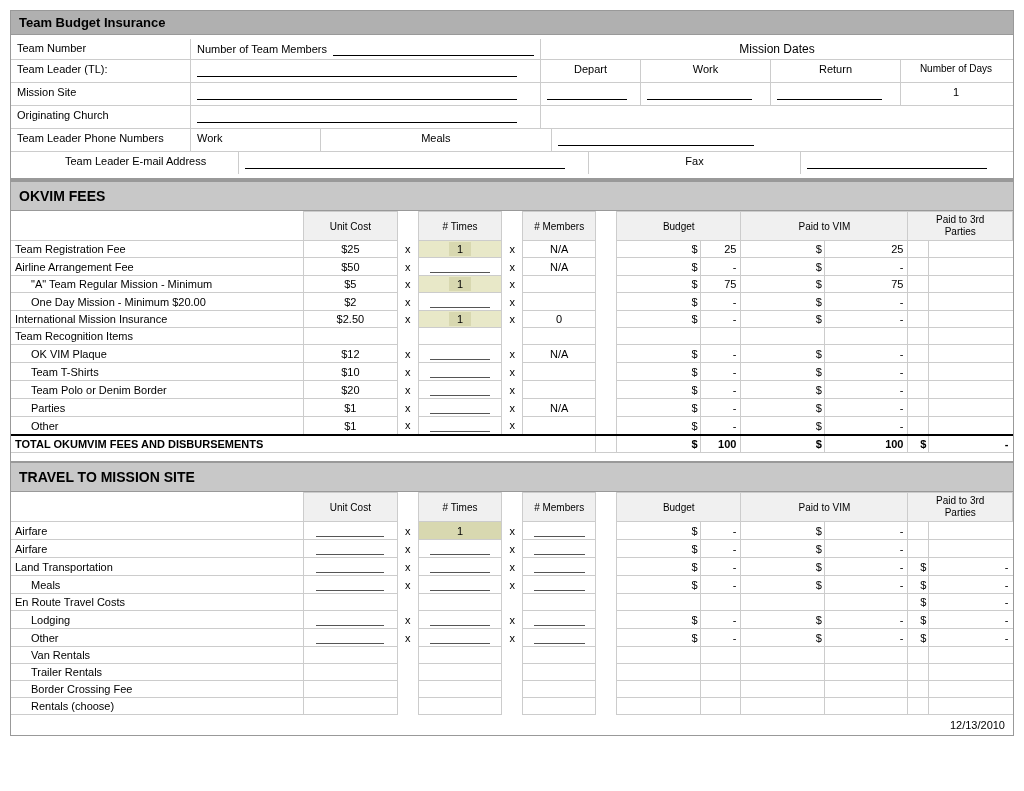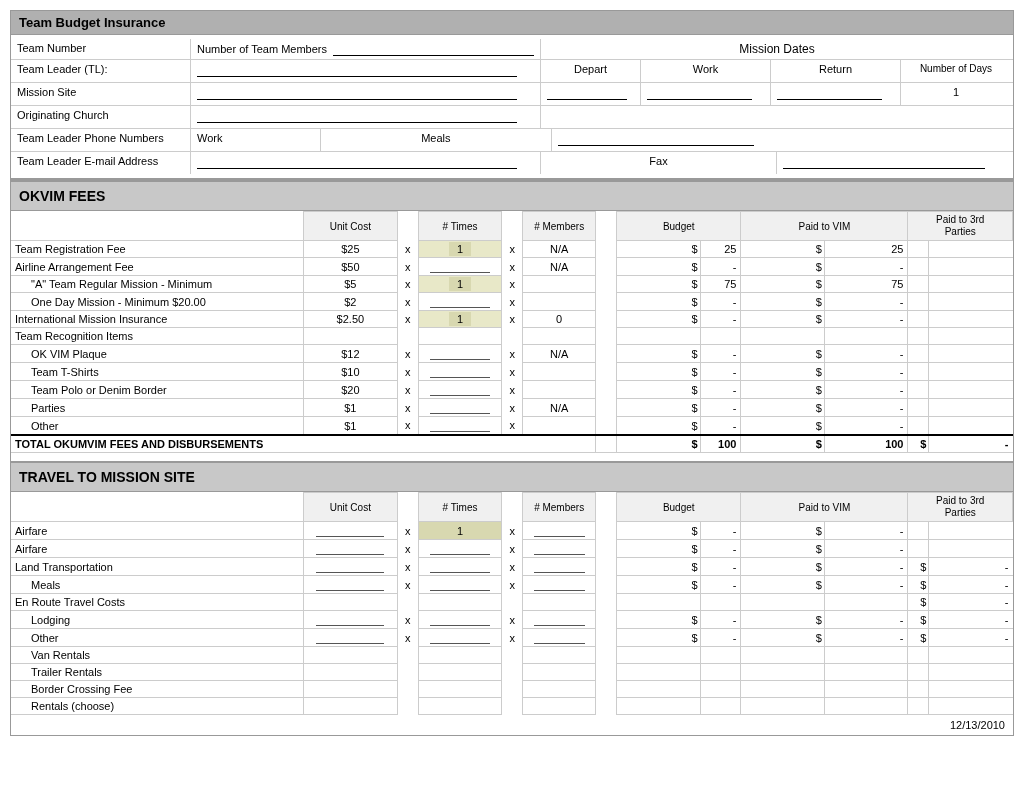--- a/index.html
+++ b/index.html
@@ -154,21 +154,21 @@
         <span>Work</span>
       </div>
       <div style="padding:3px 6px; border-right:1px solid #ccc; text-align:center;">
         <span>Meals</span>
       </div>
       <div style="padding:3px 6px;">
         <span class="underline-field" style="width:90%;"></span>
       </div>
     </div>
 
-    <div style="display:grid; grid-template-columns: 180px 350px 1fr 1fr; border-bottom:none;">
+    <div style="display:grid; grid-template-columns: 180px 350px 1fr 1fr; border-bottom:none;margin-left:48px;">
       <div style="padding:3px 6px; border-right:1px solid #ccc;">
         <span>Team Leader E-mail Address</span>
       </div>
       <div style="padding:3px 6px; border-right:1px solid #ccc;">
         <span class="underline-field" style="width:95%;"></span>
       </div>
       <div style="padding:3px 6px; border-right:1px solid #ccc; text-align:center;">
         <span>Fax</span>
       </div>
       <div style="padding:3px 6px;">

